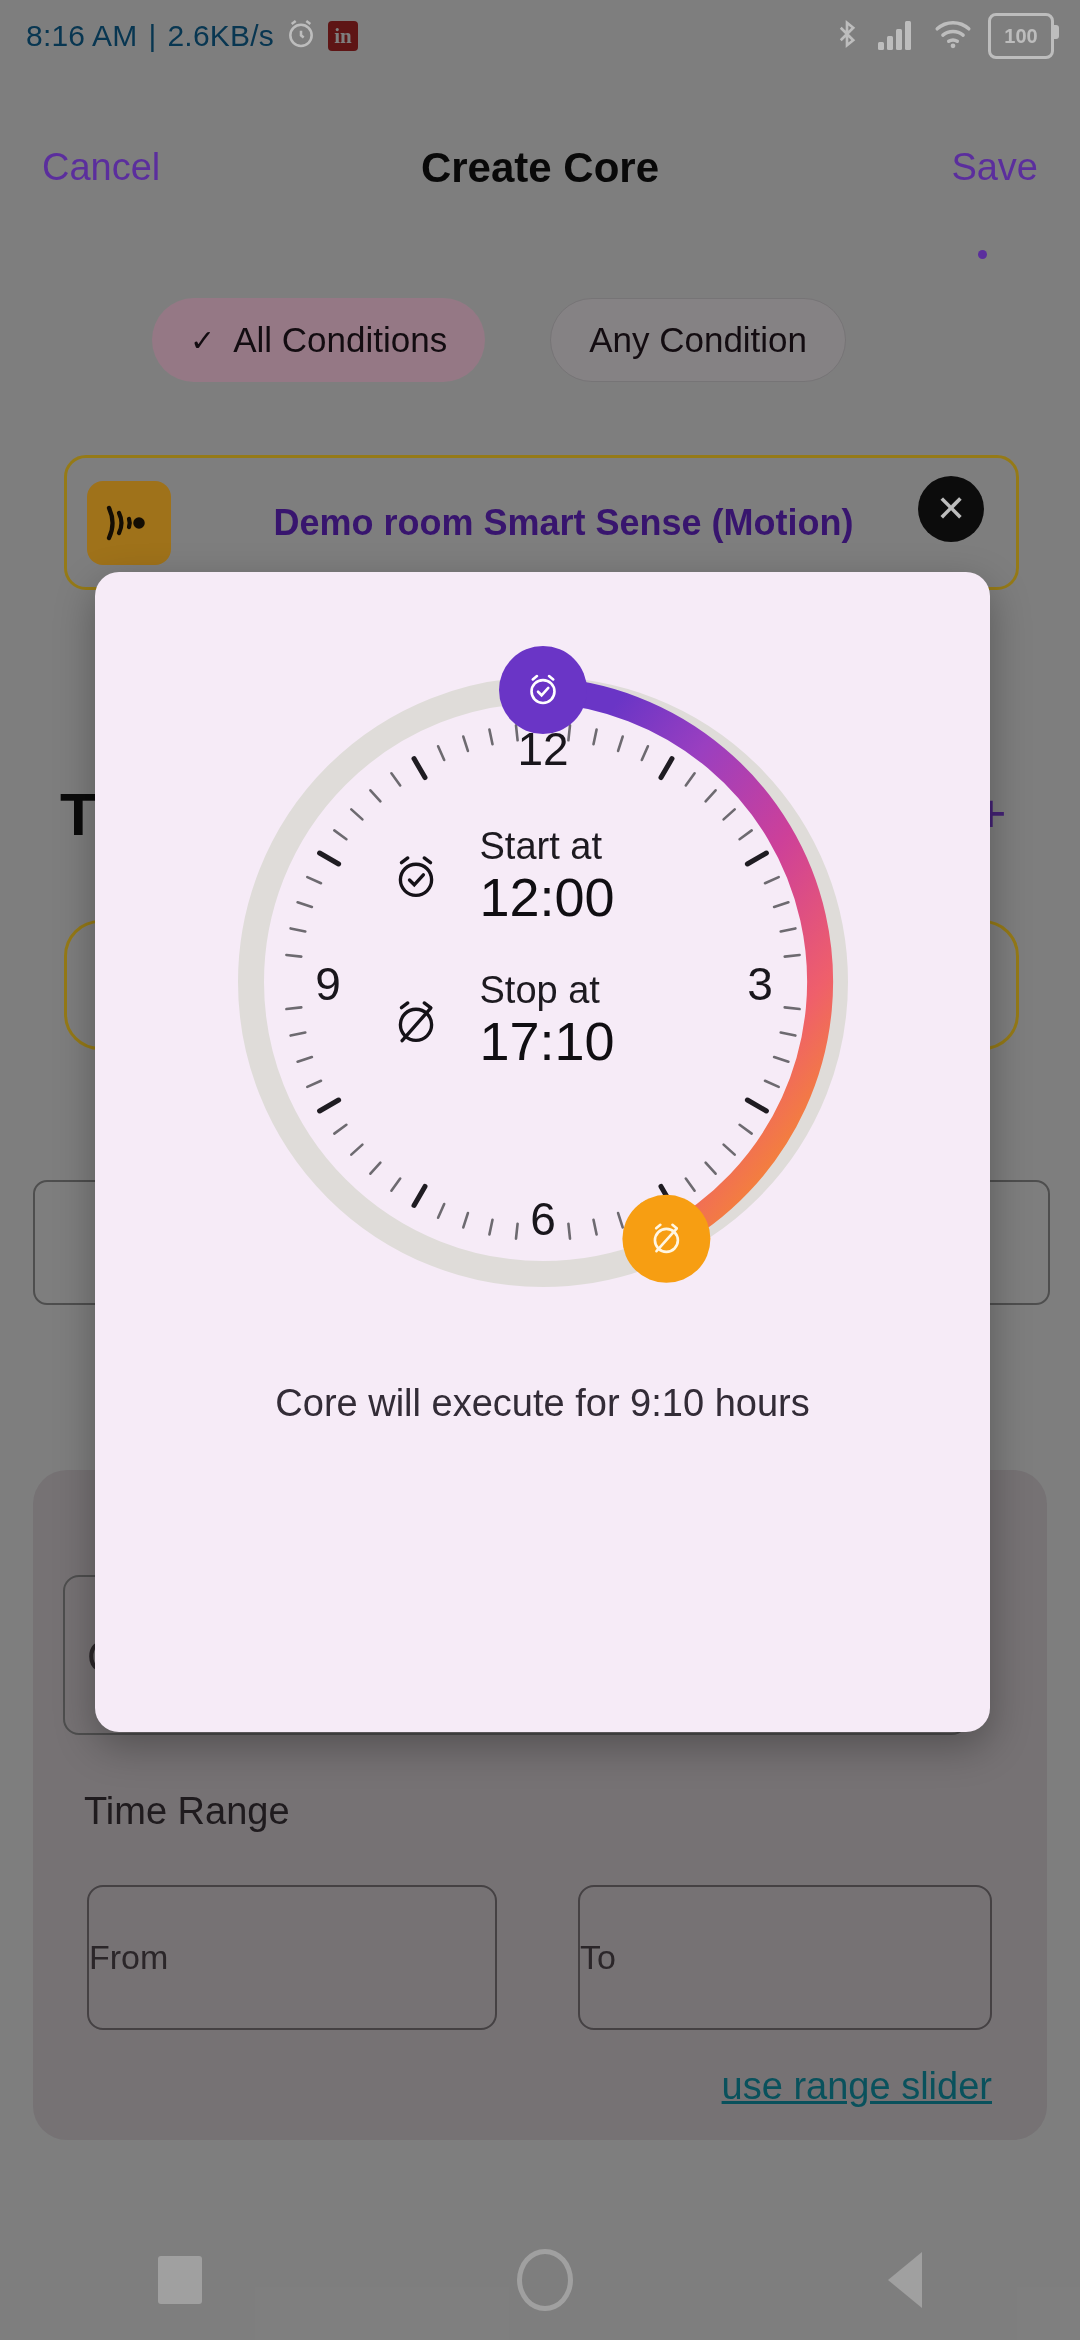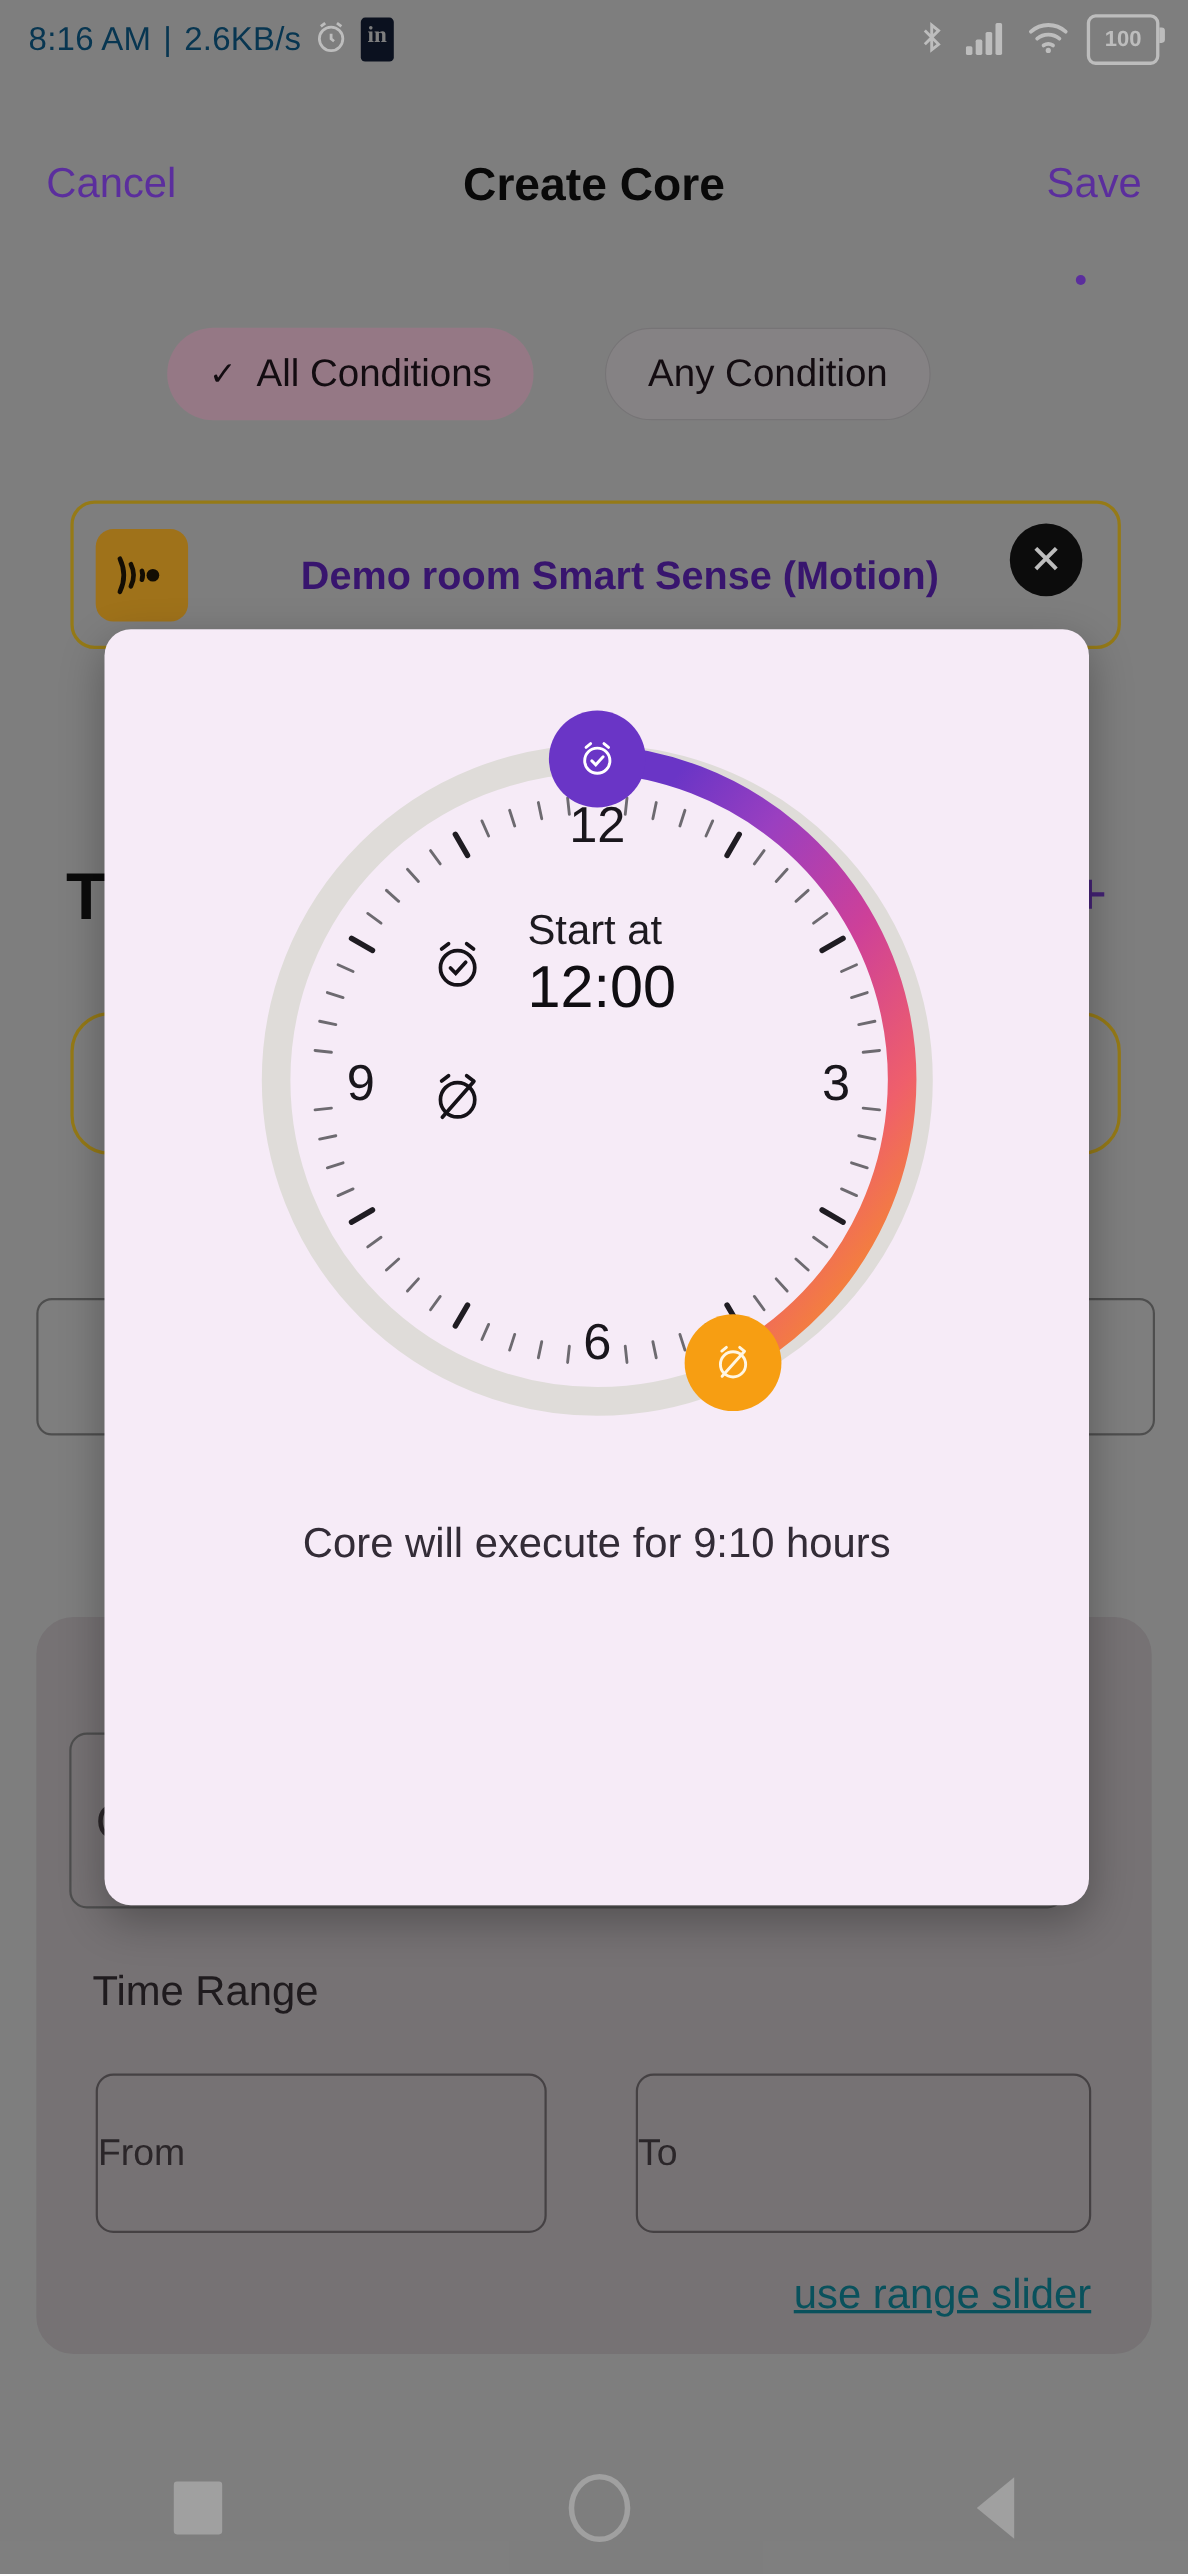--- a/index.html
+++ b/index.html
@@ -22,21 +22,21 @@
   #statusbar {
     position:absolute; top:0; left:0; width:1080px; height:72px;
     display:flex; align-items:center; justify-content:space-between;
     padding:0 26px; z-index:5;
   }
   .sb-left { display:flex; align-items:center; gap:11px; }
   .sb-text { color:#0c4a6e; font-size:30px; letter-spacing:.2px; font-weight:400; }
   .sb-right { display:flex; align-items:center; gap:16px; }
   .ic { display:block; }
   .linkedin {
-    width:30px; height:40px; background:#0f172a; border-radius:4px;
+    width:30px; height:30px; background:#7f1d1d; border-radius:4px;
     color:#ababab; font-size:21px; font-weight:bold; line-height:30px;
     text-align:center; font-family:"Liberation Serif", serif;
   }
   .batt {
     border:3px solid #fff; border-radius:8px; width:66px; height:46px;
     display:flex; align-items:center; justify-content:center;
     color:#fff; font-size:20px; font-weight:700; position:relative;
   }
   .batt:after{
     content:""; position:absolute; right:-8px; top:9px;
@@ -408,20 +408,24 @@
 
     <div class="trow">
       <span class="ticon">
         <svg width="52" height="52" viewBox="0 0 24 24" fill="none" stroke="#151218" stroke-width="1.55" stroke-linecap="round">
           <circle cx="12" cy="13.3" r="7.2"></circle>
           <path d="M5.3 5.4 L8.2 3.2"></path>
             <path d="M18.7 5.4 L15.8 3.2"></path>
           <path d="M5.6 20.6 L18.8 5.6"></path>
         </svg>
       </span>
+      <span class="tcol">
+        <span class="tlabel">Stop at</span>
+        <span class="tvalue">17:10</span>
+      </span>
     </div>
   </div>
 
   <div id="duration-text">Core will execute for 9:10 hours</div>
 
 </div>
 
 <div id="navbar">
   <div id="nav-recents"></div>
   <div id="nav-home"></div>

